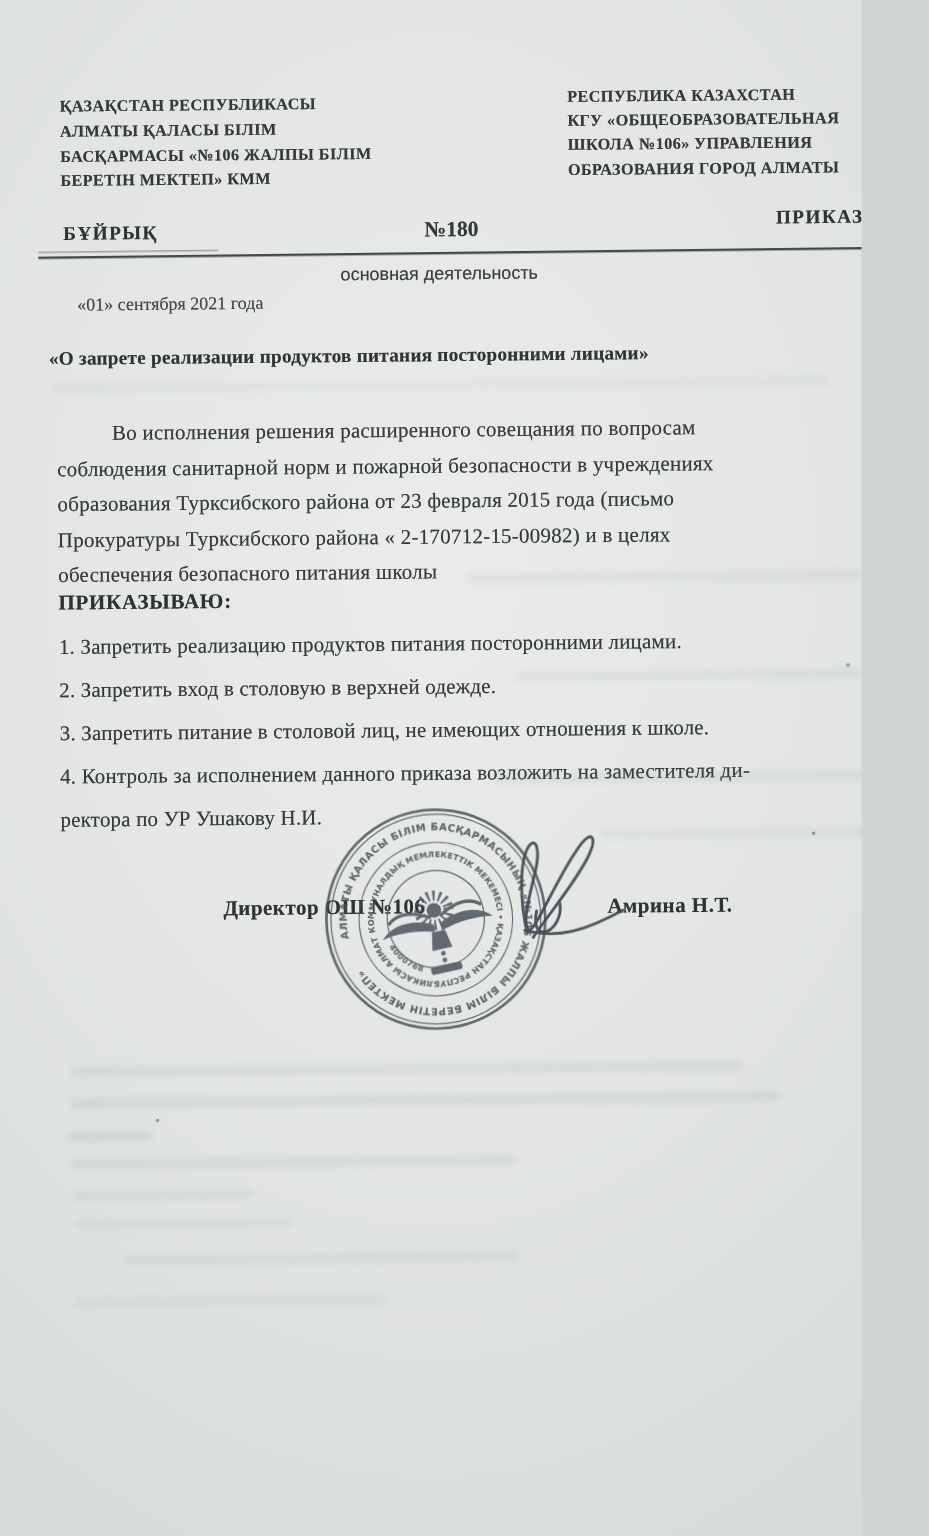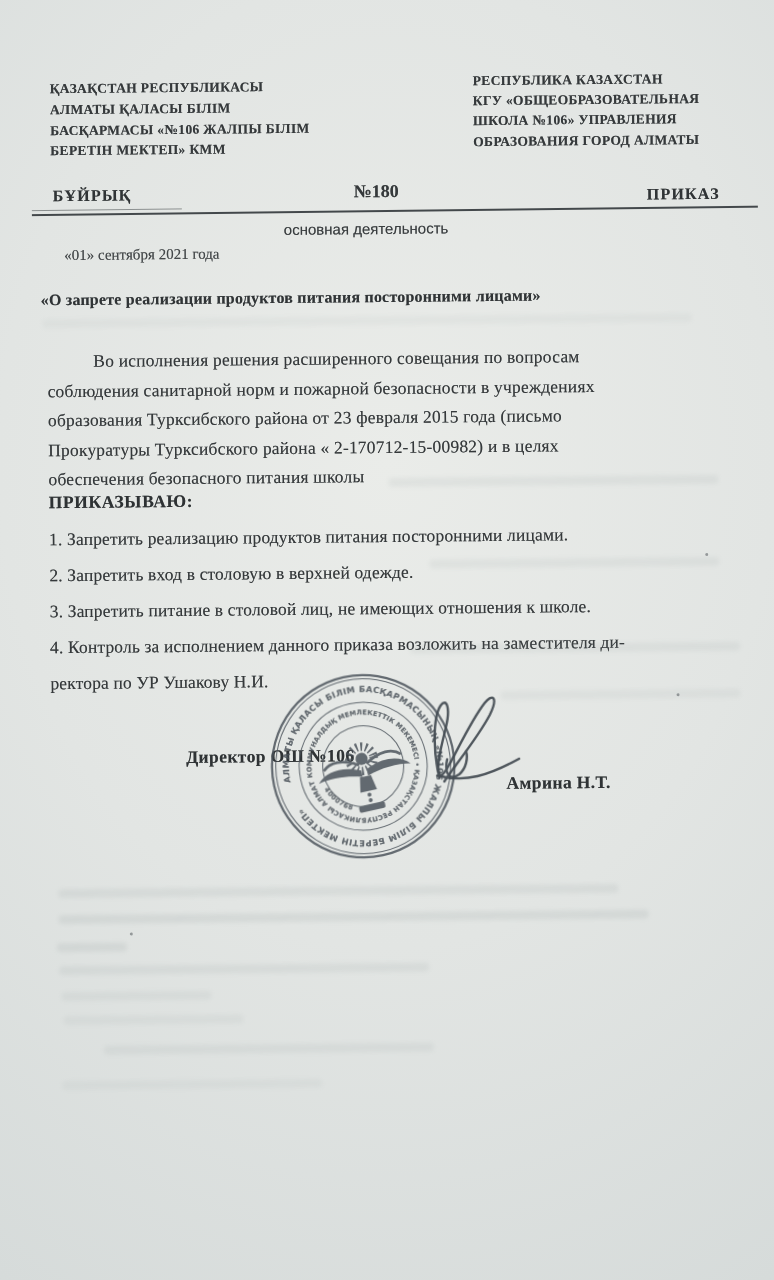--- a/index.html
+++ b/index.html
@@ -1,38 +1,38 @@
 <!DOCTYPE html>
 <html><head>
 <meta charset="utf-8">
 <style>
   * { margin:0; padding:0; box-sizing:border-box; }
   html,body { width:774px; height:1280px; background:#cfd4d4; }
   .page {
-    position:relative; width:774px; height:1280px; overflow:hidden;
+    position:relative; width:718px; height:1280px; overflow:hidden;
     background: radial-gradient(ellipse 125% 95% at 50% 36%,
       #eaece9 0%, #e2e5e3 40%, #d6dbda 78%, #cdd2d2 100%);
     font-family:"Liberation Serif","DejaVu Serif",serif;
     color:#35393b;
   }
   .content { position:absolute; inset:0; transform:rotate(-0.55deg);
     text-shadow:0 0 0.55px rgba(44,48,50,.5); }
 
   .hdr { position:absolute; font-weight:bold; font-size:13.5px; letter-spacing:.35px;
     color:#30343
 6; }
   .hdr div { line-height:20.8px; }
   .hdr-left  { left:55px; top:76px; width:310px; }
   .hdr-right { left:478px; top:72px; width:280px; line-height:20px; }
   .hdr-right div { line-height:20.2px; }
 
   .order-word { position:absolute; font-weight:bold; font-size:16px; letter-spacing:1.2px; color:#303436; }
   .ow-left  { left:57px;  top:184px; }
   .order-no { position:absolute; left:358px; top:181px; font-weight:bold; font-size:18px; }
-  .ow-right { left:651px; top:176px;margin-top:12px; }
+  .ow-right { left:651px; top:176px; }
 
   .rule { position:absolute; left:36px; top:210px; width:726px; height:2px;
     background:#43484b; filter:blur(.4px); transform:rotate(-.12deg); }
   .rule::before { content:""; position:absolute; left:0; top:-4px; width:150px; height:1px;
     background:rgba(67,72,75,.55); }
 
   .subject { position:absolute; left:230px; top:220px; width:280px; text-align:center;
     font-family:"Liberation Sans","DejaVu Sans",sans-serif; font-size:15px; color:#3a3e40; }
   .date { position:absolute; left:68px; top:244px; font-size:15px; color:#44484a; }
 
@@ -45,21 +45,21 @@
 
   .heading { position:absolute; left:50px; top:489px; font-weight:bold; font-size:17.5px;
     letter-spacing:.6px; color:#2e3234; }
 
   .list { position:absolute; left:50px; top:518px; width:700px; font-size:17.5px; }
   .list div { line-height:36px; letter-spacing:.15px; }
 
   .sig-role { position:absolute; left:185px; top:745px; font-weight:bold; font-size:17.5px;
     letter-spacing:.4px; color:#2f3335; }
   .sig-name { position:absolute; left:505px; top:746px; font-weight:bold; font-size:17.5px;
-    letter-spacing:.4px; color:#2f3335;margin-top:28px; }
+    letter-spacing:.4px; color:#2f3335; }
 
   .stamp { position:absolute; left:268px; top:672px; filter:blur(.35px); opacity:.84; }
   .stampink { stroke:#4a525a; fill:none; }
   .stamp text { fill:#4a525a; stroke:none;
     font-family:"DejaVu Sans","Liberation Sans",sans-serif; font-weight:bold; }
   .stamp .solid { fill:#4a525a; stroke:none; }
 
   .scrawl { position:absolute; left:388px; top:660px; opacity:.92; filter:blur(.2px); }
   .scrawl path { stroke:#434b52; fill:none; stroke-width:2.4; stroke-linecap:round; }
 

